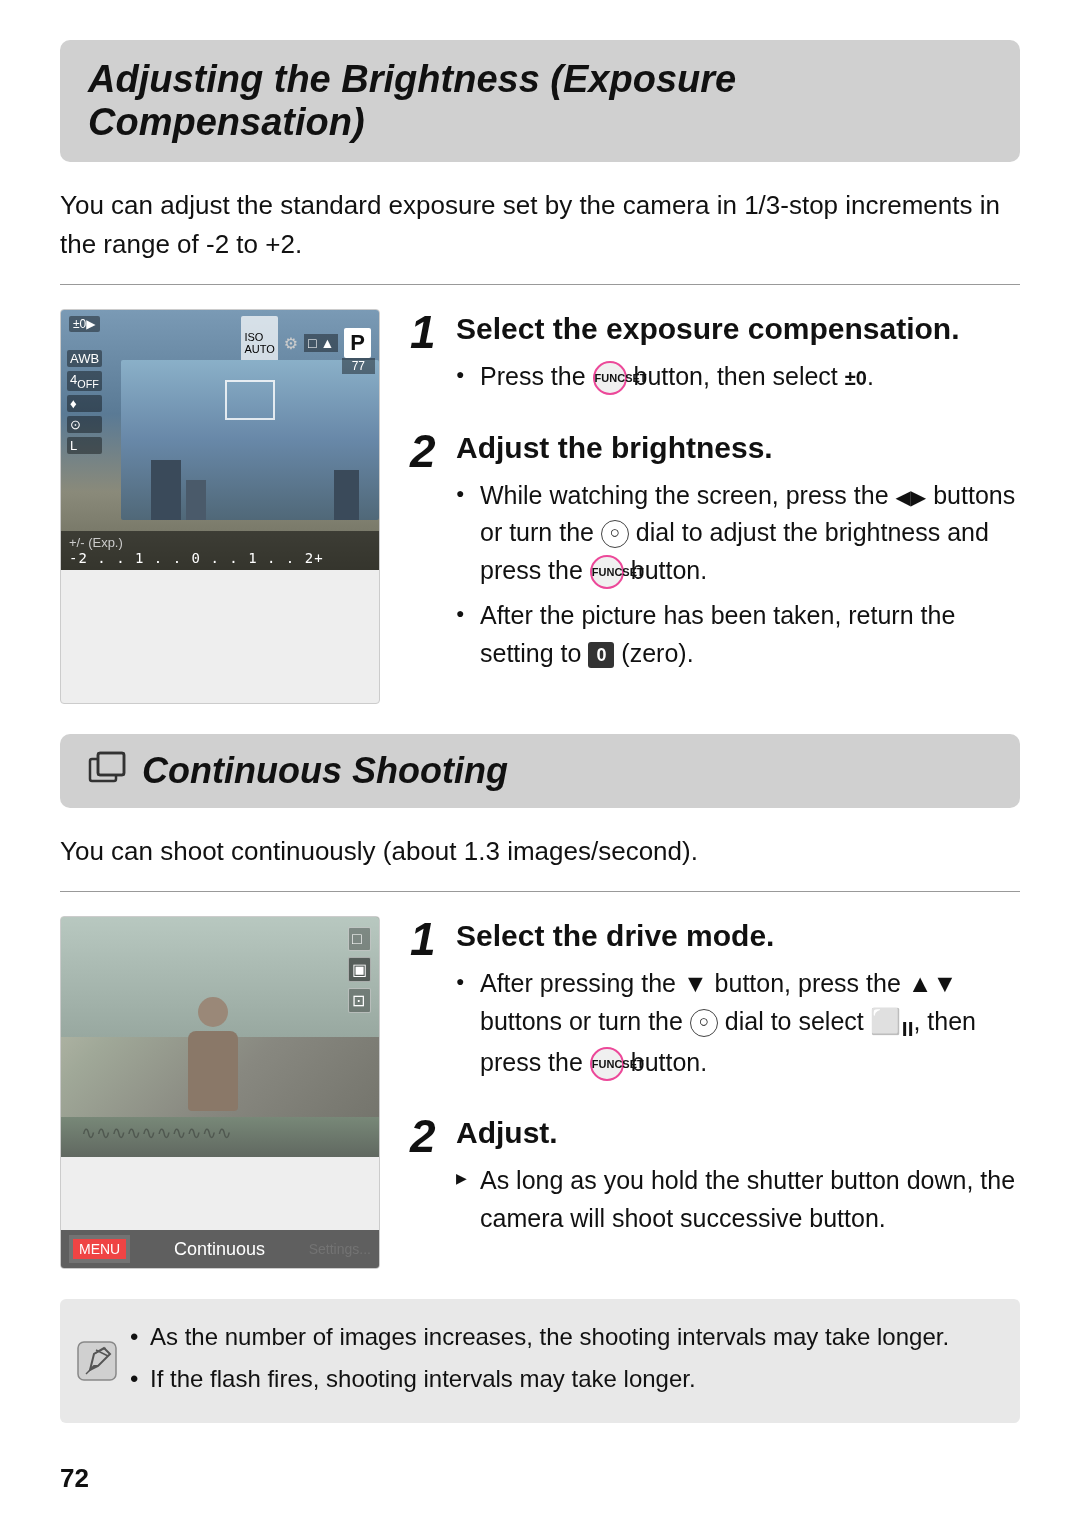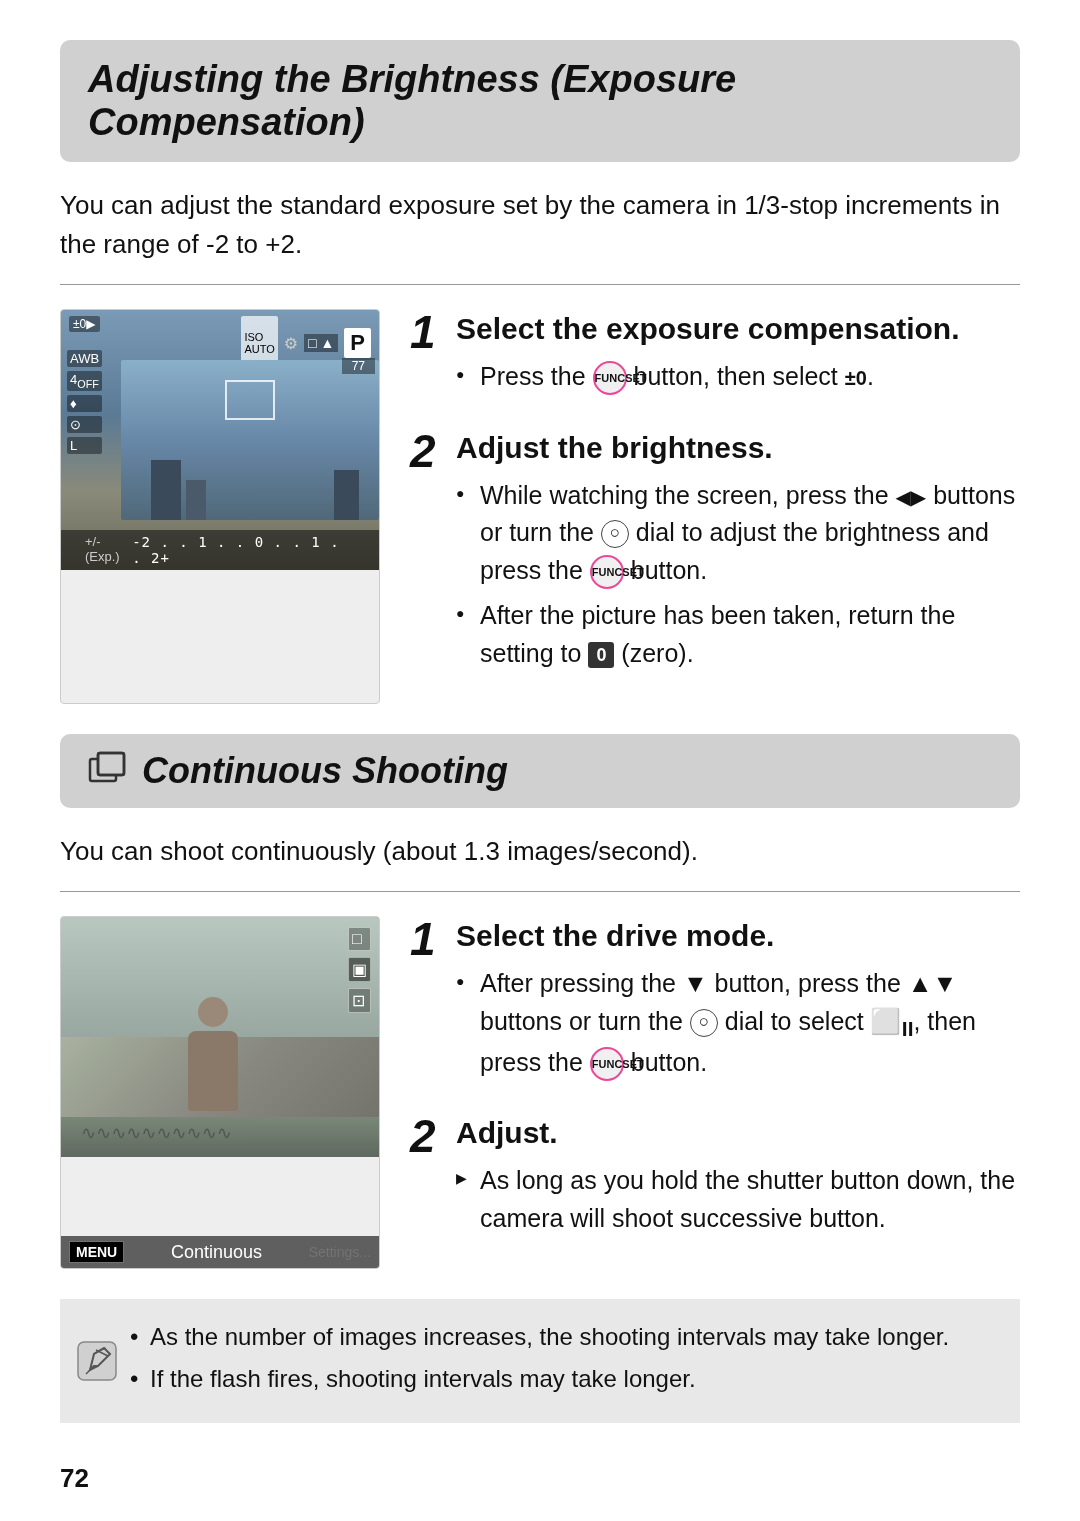--- a/index.html
+++ b/index.html
@@ -108,23 +108,23 @@
       padding: 2px 6px;
       border-radius: 2px;
     }
 
     .lcd-bottom-bar {
       position: absolute;
       bottom: 0; left: 0; right: 0;
       background: rgba(0,0,0,0.5);
       color: #fff;
       font-size: 14px;
-      padding: 4px 24px;
-      display: flex;
-      flex-direction: row;
+      padding: 4px 8px;
+      display: flex;
+      flex-direction: column;
     }
 
     .lcd-exp-label {
       font-size: 13px;
       color: #ccc;
     }
 
     .lcd-scale {
       font-size: 14px;
       letter-spacing: 1px;
@@ -187,26 +187,26 @@
       position: absolute;
       bottom: 0; left: 0; right: 0;
       background: rgba(0,0,0,0.6);
       display: flex;
       justify-content: space-between;
       align-items: center;
       padding: 5px 8px;
     }
 
     .photo-menu-btn {
-      background: #000000;
+      background: #ef4444;
       color: #fff;
       font-size: 14px;
-      font-weight: bold;
+      font-weight: normal;
       padding: 2px 6px;
-      border: 1px solid #737373;
+      border: 4px solid #737373;
     }
 
     .photo-settings-text {
       color: #aaa;
       font-size: 18px;
     }
 
     
     .steps-list {
       flex: 1;
@@ -312,21 +312,21 @@
     .pm-icon {
       display: inline-block;
       font-size: 20px;
       font-weight: bold;
       vertical-align: middle;
     }
 
     
     .note-box {
       background: #e8e8e8;
-      border-radius: 0;
+      border-radius: 6px;
       padding: 20px 24px 20px 70px;
       margin-top: 20px;
       position: relative;
     }
 
     .note-icon {
       position: absolute;
       left: 16px;
       top: 50%;
       transform: translateY(-50%);

